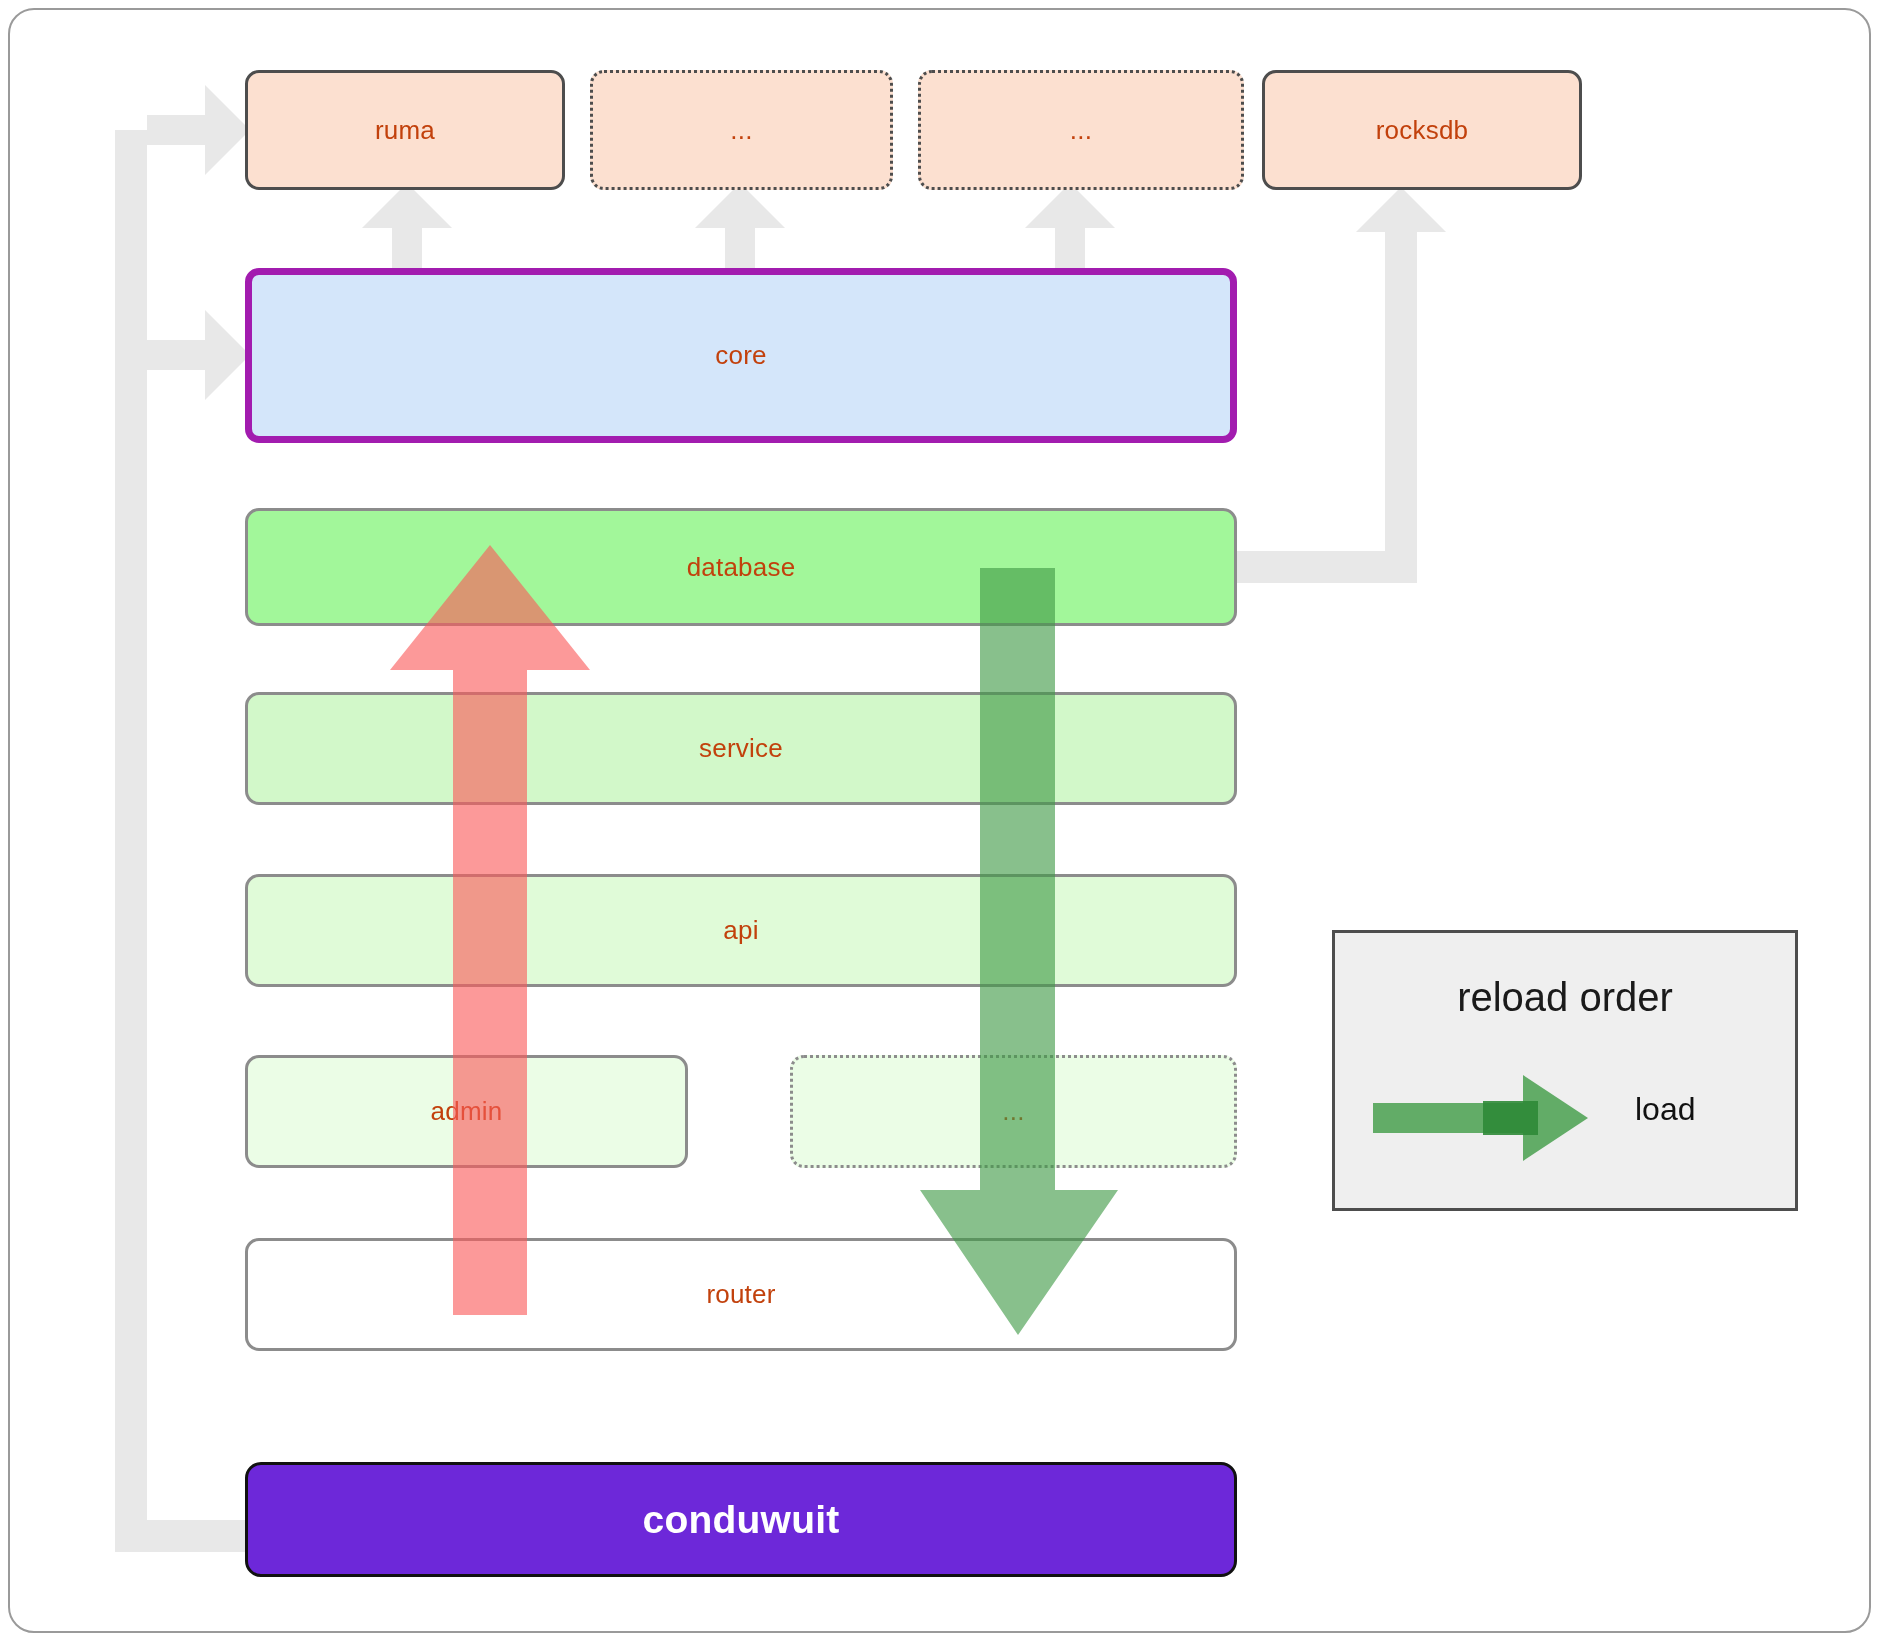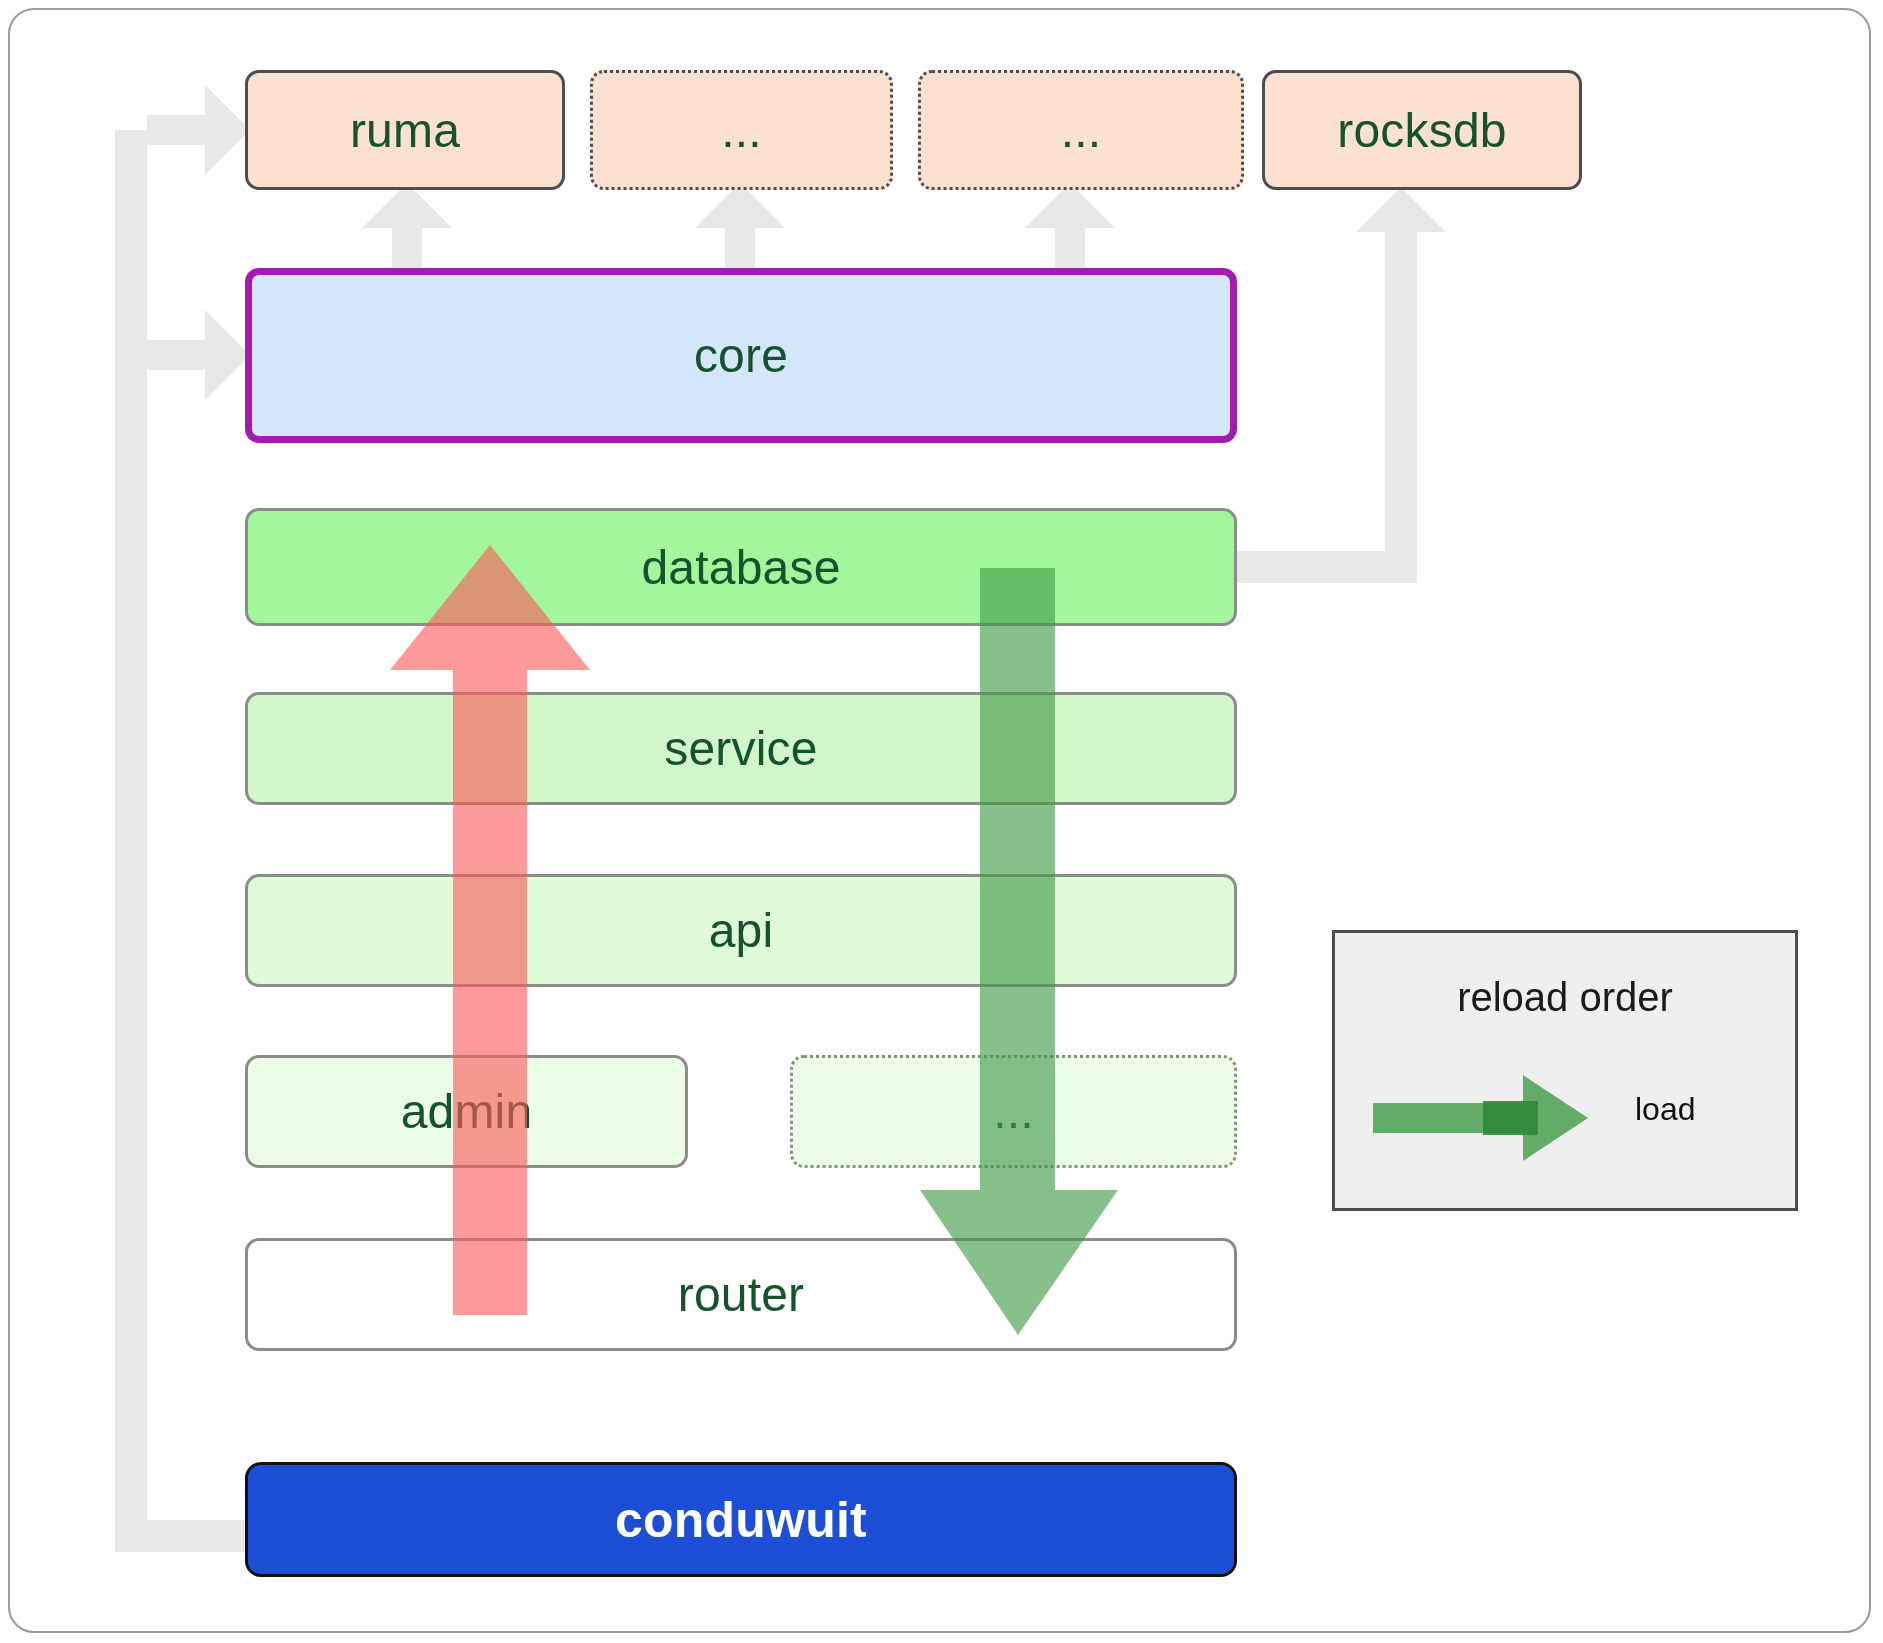--- a/index.html
+++ b/index.html
@@ -26,22 +26,22 @@
     background: #ffffff;
   }
 
   .node {
     position: absolute;
     box-sizing: border-box;
     display: flex;
     align-items: center;
     justify-content: center;
     border-radius: 14px;
-    color: #14532d;
-    font-size: 48px;
+    color: #c2410c;
+    font-size: 26px;
     font-family: "Liberation Sans", sans-serif;
     letter-spacing: 0.2px;
   }
 
   
   .dep {
     background: #fce0d0;
     height: 120px;
     top: 70px;
   }
@@ -64,27 +64,27 @@
   }
   .layer.database { background:#a2f79a; top: 508px; height: 118px; }
   .layer.service  { background:#d2f8c9; top: 692px; height: 113px; }
   .layer.api      { background:#e0fbd8; top: 874px; height: 113px; }
   .layer.admin    { background:#ebfde6; left:245px; width:443px; top:1055px; height:113px; }
   .layer.dots     { background:#ebfde6; left:790px; width:447px; top:1055px; height:113px;
                     border: 3px dotted #8c8c8c; }
   .layer.router   { background:#ffffff; top:1238px; height:113px; }
 
   .conduwuit {
-    background: #1d4ed8;
+    background: #6d28d9;
     border: 3px solid #111111;
     left: 245px; top: 1462px;
     width: 992px; height: 115px;
     color: #ffffff;
     font-weight: bold;
-    font-size: 50px;
+    font-size: 39px;
     border-radius: 16px;
   }
 
   
   .legend {
     position: absolute;
     left: 1332px; top: 930px;
     width: 466px; height: 281px;
     background: #efefef;
     border: 3px solid #4d4d4d;

